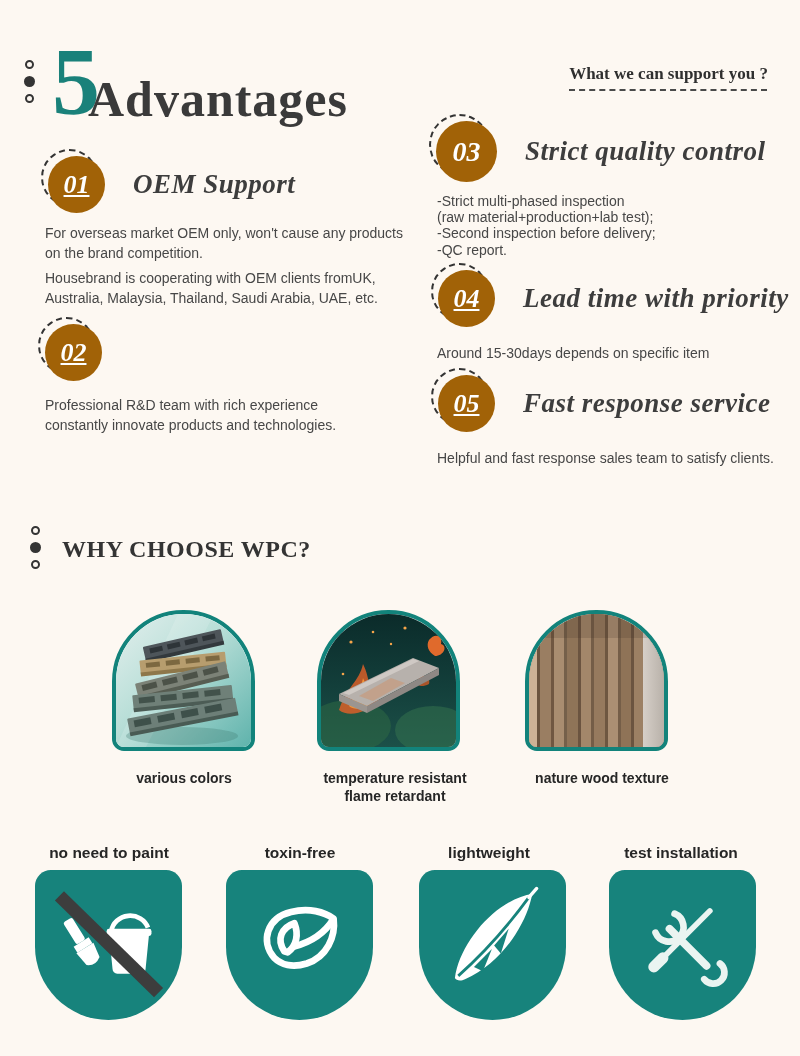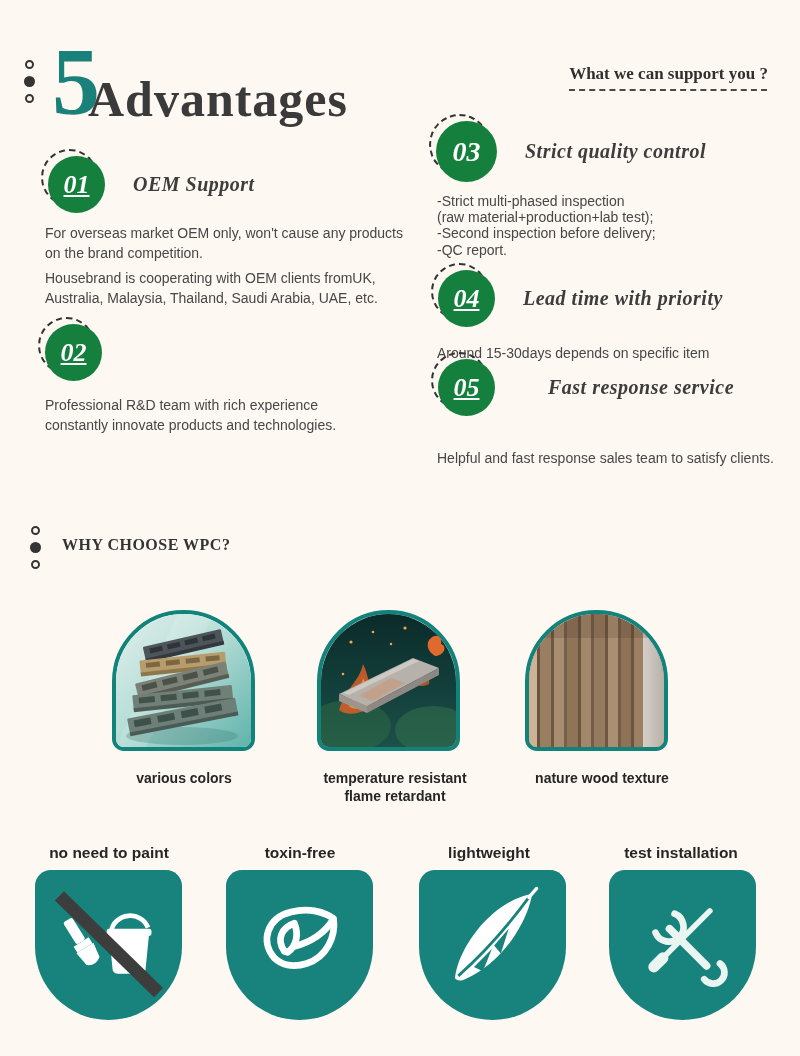--- a/index.html
+++ b/index.html
@@ -33,39 +33,39 @@
   .support-dash { margin-top:5px; width:198px; border-bottom:2px dashed #4a4a4a; }
 
   
   .adv { position:absolute; display:flex; align-items:center; }
   .numwrap { position:relative; flex:0 0 auto; }
   .ring {
     position:absolute; left:-7px; top:-7px; width:100%; height:100%;
     border:2px dashed #333; border-radius:50%; z-index:0;
   }
   .circle {
-    position:relative; z-index:1; border-radius:50%; background:#15803d; color:#fff;
+    position:relative; z-index:1; border-radius:50%; background:#a16207; color:#fff;
     display:flex; align-items:center; justify-content:center;
     font-family:"Liberation Serif","DejaVu Serif",serif; font-style:italic; font-weight:bold;
   }
   .c57 { width:57px; height:57px; font-size:26px;text-decoration:underline; }
   .c61 { width:61px; height:61px; font-size:28px; }
   .adv-title {
     margin-left:28px;
     font-family:"Liberation Serif","DejaVu Serif",serif; font-style:italic; font-weight:bold;
-    font-size:20px; color:#3d3d3d; letter-spacing:.5px; white-space:nowrap;
+    font-size:27px; color:#3d3d3d; letter-spacing:.5px; white-space:nowrap;
   }
   .para { position:absolute; font-size:14px; line-height:1.45; color:#474747; }
   .plines div { font-size:14px; line-height:1.16; color:#474747; white-space:nowrap; }
 
   
   .why-title {
     position:absolute; left:62px; top:536px;
     font-family:"Liberation Serif","DejaVu Serif",serif; font-weight:bold;
-    font-size:16px; color:#343434; letter-spacing:.5px;
+    font-size:24px; color:#343434; letter-spacing:.5px;
   }
 
   .arch {
     position:absolute; top:610px; width:143px; height:141px;
     border:4px solid #12837b; border-radius:72px 72px 12px 12px;
     overflow:hidden; background:#fff;
   }
   .arch svg { display:block; }
   .feat-label {
     position:absolute; top:769px; text-align:center;
@@ -137,21 +137,21 @@
 
   <div class="adv" style="left:438px; top:270px;">
     <div class="numwrap c57">
       <span class="ring"></span>
       <span class="circle c57">04</span>
     </div>
     <div class="adv-title">Lead time with priority</div>
   </div>
   <div class="para" style="left:437px; top:343px; width:360px; white-space:nowrap;">Around 15-30days depends on specific item</div>
 
-  <div class="adv" style="left:438px; top:359px;gap:25px;">
+  <div class="adv" style="left:438px; top:375px;">
     <div class="numwrap c57">
       <span class="ring"></span>
       <span class="circle c57">05</span>
     </div>
     <div class="adv-title">Fast response service</div>
   </div>
   <div class="para" style="left:437px; top:448px; width:370px; white-space:nowrap;">Helpful and fast response sales team to satisfy clients.</div>
 
   <div class="dots" style="left:30px; top:526px;">
     <span class="dot"></span>

